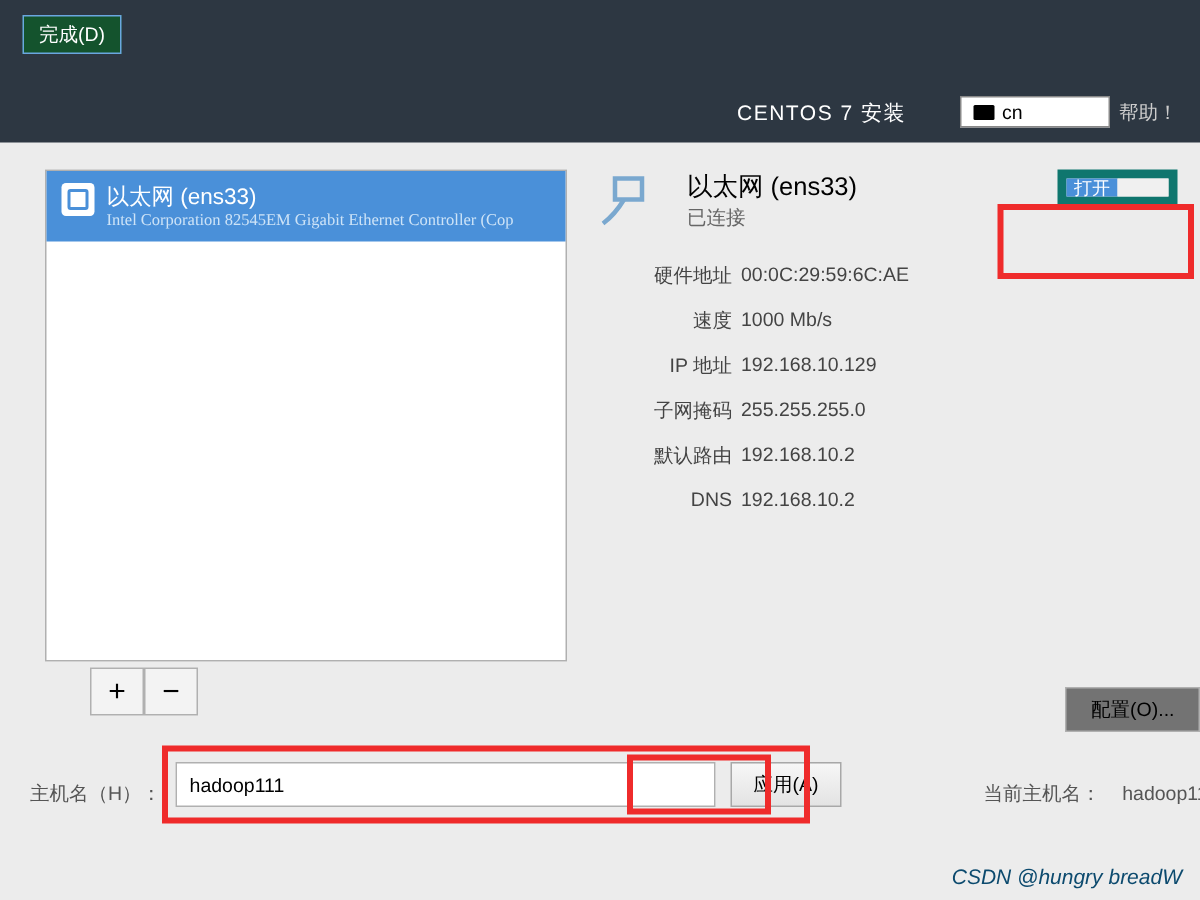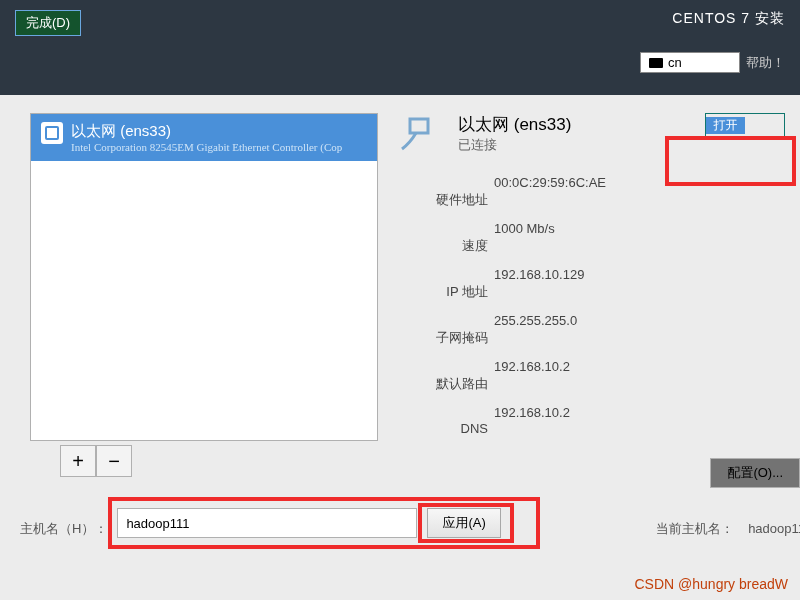--- a/index.html
+++ b/index.html
@@ -1,21 +1,21 @@
 <!DOCTYPE html>
 <html><head>
   <meta charset="utf-8">
   <style>
     * { box-sizing: border-box; margin: 0; padding: 0; }
     body { font-family: sans-serif; width: 800px; height: 600px; background: #ececec; overflow: hidden; position: relative; }
     .topbar { background: #2d3742; color: #fff; height: 95px; padding: 10px 15px; display: flex; justify-content: space-between; }
     .topbar-left { display: flex; flex-direction: column; gap: 6px; }
     .title { font-size: 16px; font-weight: bold; }
     .done-btn { background: #14532d; border: 1px solid #6aa7e0; color: #fff; padding: 3px 10px; font-size: 13px; width: fit-content; cursor: pointer; }
-    .topbar-right { display: flex; flex-direction: column; align-items: flex-end; gap: 24px; }
+    .topbar-right { display: flex; flex-direction: row; align-items: flex-end; gap: 8px; }
     .brand { font-size: 14px; letter-spacing: 1px; }
     .lang-row { display: flex; gap: 6px; align-items: center; }
     .lang-box { background: #fff; color: #000; padding: 2px 8px; display: flex; gap: 5px; align-items: center; font-size: 13px; width: 100px; border: 1px solid #888; margin-left: 28px; }
     .kbd-icon { width: 14px; height: 10px; background: #000; border-radius: 1px; position: relative; }
     .help { color: #ccc; font-size: 13px; }
     .content { display: flex; padding: 18px 15px 0 30px; gap: 20px; }
     .nic-list { width: 348px; height: 328px; background: #fff; border: 1px solid #b0b0b0; position: relative; }
     .nic-item { background: #4a90d9; color: #fff; padding: 8px 10px; display: flex; gap: 8px; align-items: flex-start; }
     .nic-icon-small { width: 22px; height: 22px; background: #fff; border-radius: 3px; flex-shrink: 0; position: relative; }
     .nic-icon-small::after{content:"";position:absolute;width:10px;height:10px;border:2px solid #4a90d9;border-radius:2px;top:4px;left:4px;}
@@ -23,36 +23,36 @@
     .nic-sub { font-size: 11px; color: #cde3f7; font-family: Liberation Serif, serif; }
     .addremove { display: flex; margin-top: 4px; margin-left: 30px; }
     .sq-btn { width: 36px; height: 32px; background: #f3f3f3; border: 1px solid #b0b0b0; font-size: 20px; cursor: pointer; }
     .detail { flex: 1; display: flex; flex-direction: column; }
     .detail-header { display: flex; gap: 12px; align-items: flex-start; }
     .eth-icon { width: 48px; height: 44px; position: relative; }
     .eth-icon svg { width: 48px; height: 44px; }
     .detail-title { font-size: 17px; }
     .detail-status { font-size: 13px; color: #666; }
     .toggle-wrap { margin-left: auto; }
-    .toggle { display: flex; border: 1px solid #0f766e; width: 80px; height: 24px; font-size: 12px; align-items: center; }
+    .toggle { display: flex; border: 6px solid #0f766e; width: 80px; height: 24px; font-size: 12px; }
     .toggle-on { background: #4a90d9; color: #fff; flex: 1; display: flex; align-items: center; justify-content: center; }
     .toggle-off { background: #f0f0f0; flex: 1; }
     .props { margin-top: 18px; display: grid; grid-template-columns: 80px 1fr; row-gap: 12px; column-gap: 6px; font-size: 13px; color: #444; margin-left: 10px; }
-    .props .k { text-align: right; margin-top: 16px; }
+    .props .k { text-align: right; }
     .cfg-btn { position: absolute; right: 0; top: 458px; background: #737373; border: 1px solid #b0b0b0; padding: 5px 16px; font-size: 13px; cursor: pointer; }
     .hostrow { position: absolute; top: 508px; left: 20px; right: 0; display: flex; align-items: flex-end; gap: 10px; font-size: 13px; }
     .host-label { color: #555; }
-    .host-input { width: 300px; height: 30px; border: 1px solid #b0b0b0; padding: 0 8px; font-size: 13px; }
+    .host-input { width: 360px; height: 30px; border: 1px solid #b0b0b0; padding: 0 8px; font-size: 13px; }
     .apply-btn { background: linear-gradient(#f7f7f7,#e3e3e3); border: 1px solid #a8a8a8; padding: 5px 14px; font-size: 13px; cursor: pointer; }
     .cur-host { margin-left: auto; color: #555; margin-right: -5px; white-space: nowrap; }
     .hl-red1 { position: absolute; border: 4px solid #ef2b2b; pointer-events: none; }
     .r1 { left: 665px; top: 136px; width: 131px; height: 50px; }
     .r2 { left: 108px; top: 497px; width: 432px; height: 52px; }
     .r3 { left: 418px; top: 503px; width: 96px; height: 40px; }
-    .watermark { position: absolute; right: 12px; bottom: 8px; color: #c2410c; font-size: 14px; pointer-events: none; }
+    .watermark { position: absolute; right: 12px; bottom: 8px; color: #0c4a6e; font-size: 14px; font-style: italic; pointer-events: none; }
   </style>
 </head>
 <body>
 
 <div class="topbar">
   <div class="topbar-left">
     <button class="done-btn">完成(D)</button>
   </div>
   <div class="topbar-right">
     <div class="brand">CENTOS 7 安装</div>

